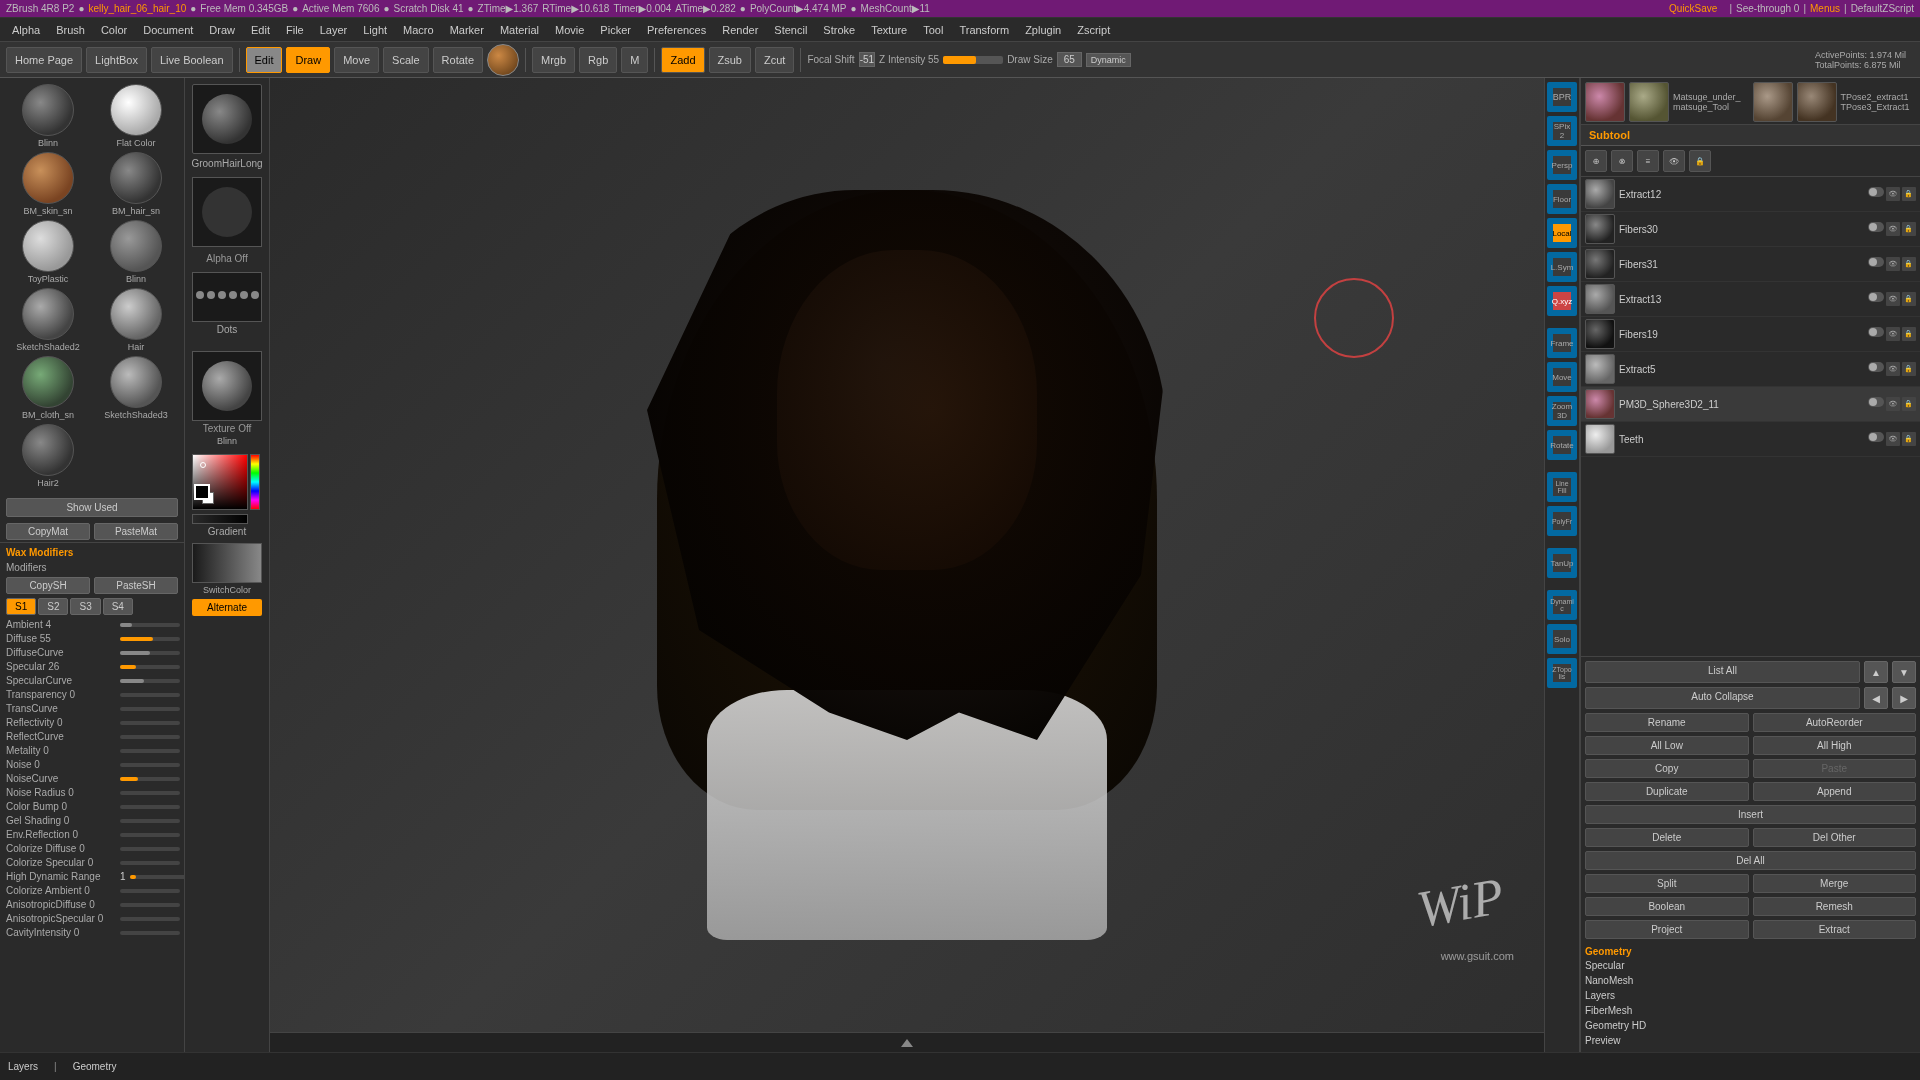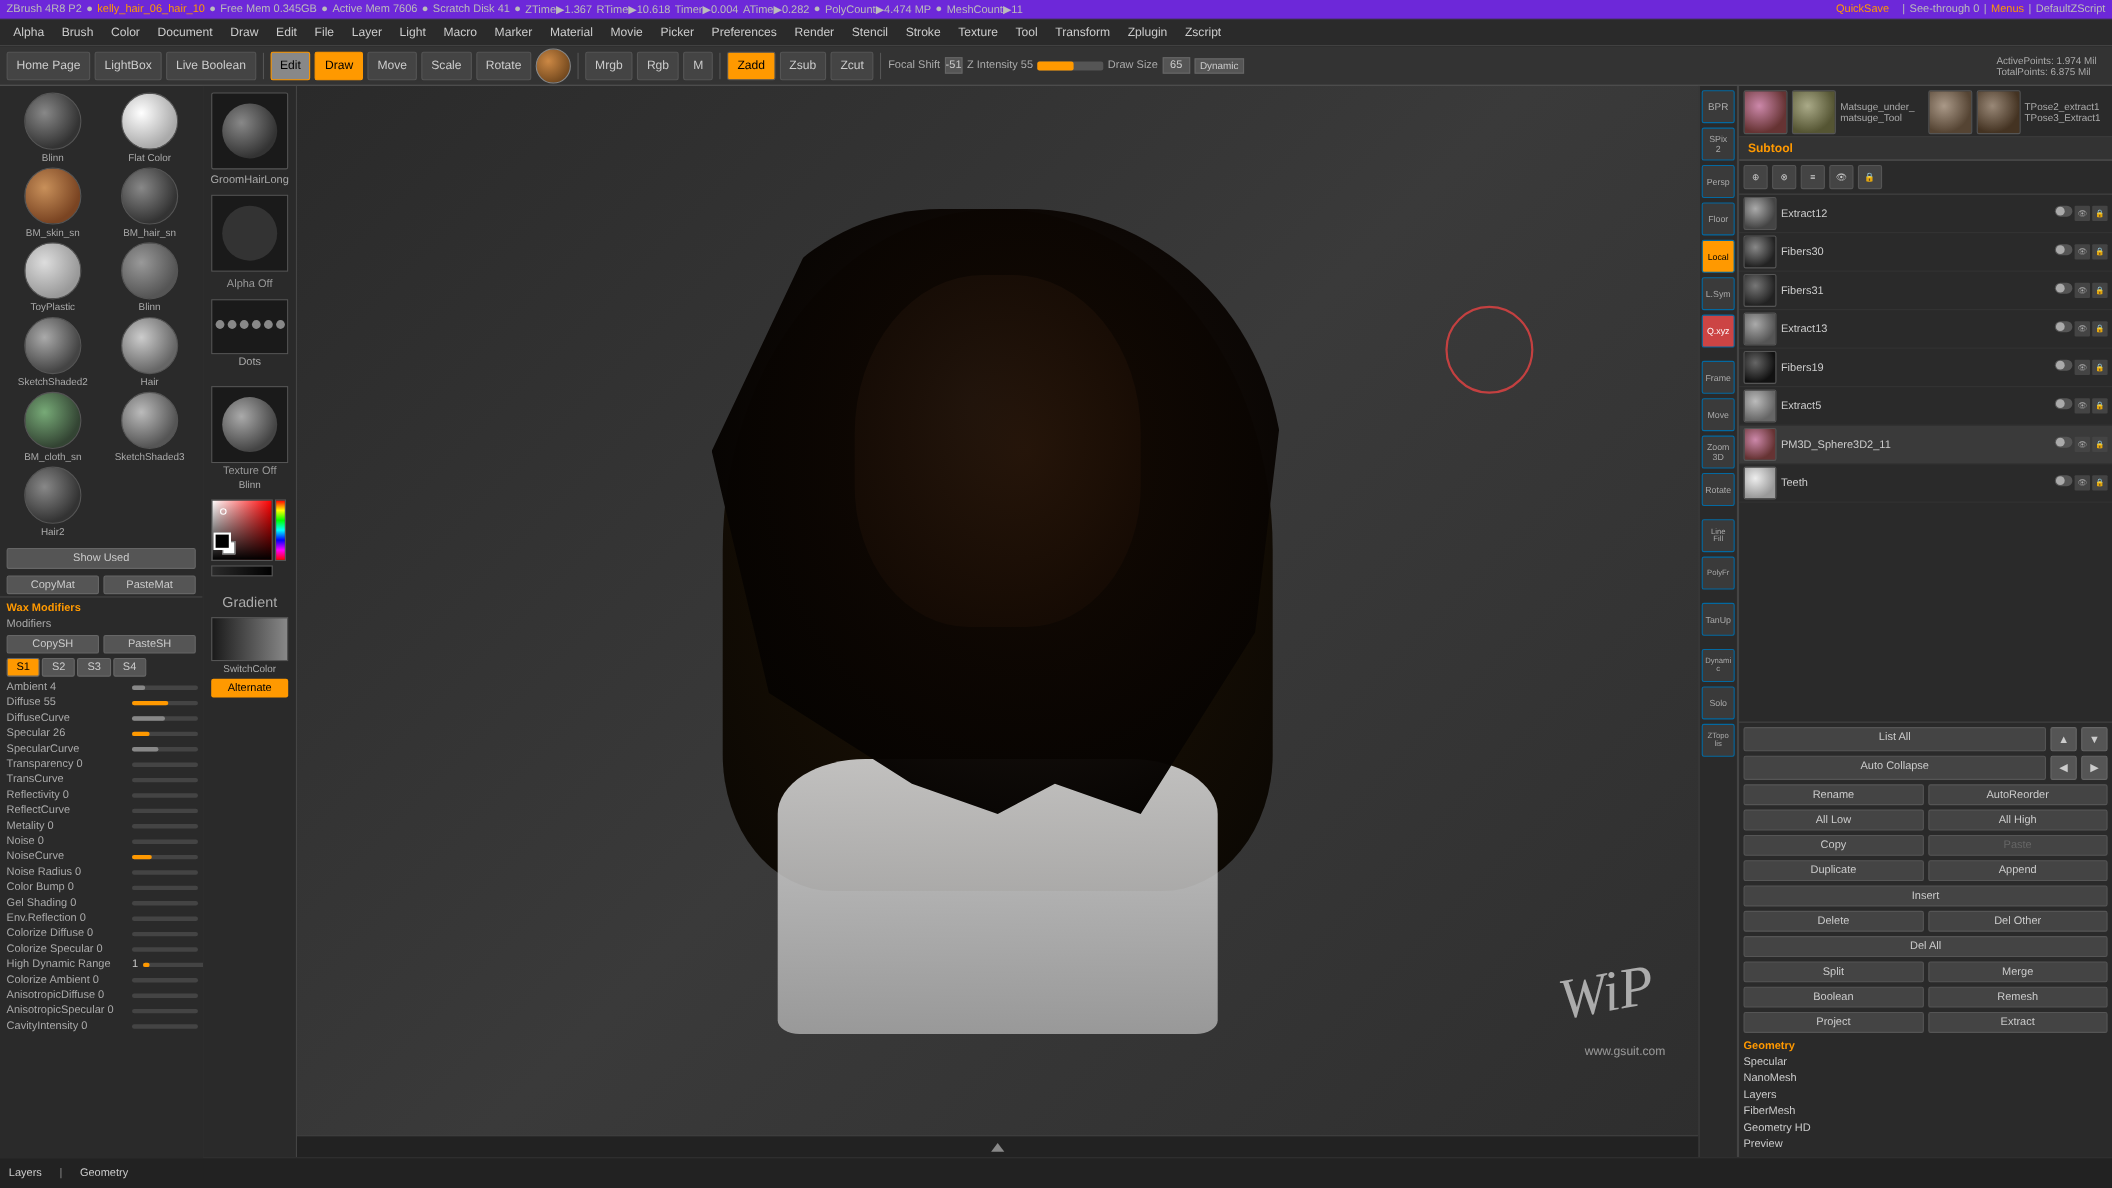--- a/index.html
+++ b/index.html
@@ -10,21 +10,21 @@
       font-size: 11px;
       width: 1920px;
       height: 1080px;
       overflow: hidden;
       display: flex;
       flex-direction: column;
     }
 
     
     #top-bar {
-      background: #6d28d9;
+      background: #701a75;
       color: #aaa;
       font-size: 10px;
       padding: 2px 6px;
       white-space: nowrap;
       display: flex;
       align-items: center;
       gap: 4px;
       height: 18px;
       border-bottom: 1px solid #333;
     }
@@ -343,21 +343,21 @@
       flex-direction: column;
       align-items: center;
       padding: 4px 2px;
       gap: 4px;
       flex-shrink: 0;
     }
     .tool-btn {
       width: 30px;
       height: 30px;
       background: #3a3a3a;
-      border: 1px solid #0369a1;
+      border: 6px solid #0369a1;
       border-radius: 2px;
       display: flex;
       align-items: center;
       justify-content: center;
       cursor: pointer;
       font-size: 8px;
       color: #aaa;
       text-align: center;
     }
     .tool-btn.active { background: #f90; color: #000; }
@@ -859,21 +859,21 @@
 
       <div style="width:10px;height:56px;background:linear-gradient(to bottom,#f00,#ff0,#0f0,#0ff,#00f,#f0f,#f00);border:1px solid #555;position:absolute;top:0;right:2px"></div>
 
       <div style="width:56px;height:10px;background:linear-gradient(to right,transparent,#000);border:1px solid #555;position:absolute;bottom:0;left:0"></div>
 
       <div style="width:6px;height:6px;border:1px solid #fff;border-radius:50%;position:absolute;top:8px;left:8px"></div>
 
       <div style="position:absolute;top:30px;left:2px;width:16px;height:16px;background:#000;border:2px solid #fff;z-index:2;cursor:pointer"></div>
       <div style="position:absolute;top:38px;left:10px;width:12px;height:12px;background:#fff;border:1px solid #666;z-index:1;cursor:pointer"></div>
     </div>
-    <div style="font-size:13px;color:#aaa;text-align:right;margin-top:16px">Gradient</div>
+    <div style="font-size:10px;color:#aaa;text-align:right;margin-top:2px">Gradient</div>
 
     <div style="width:70px;height:40px;background:linear-gradient(to right,#1a1a1a,#888);border:1px solid #555;margin-top:6px;cursor:pointer"></div>
     <div style="font-size:9px;color:#aaa;text-align:center;margin-top:2px">SwitchColor</div>
     <div class="alternate-btn" style="width:70px;margin-top:4px;background:#f90;color:#000;font-size:10px;padding:3px;text-align:center;cursor:pointer;border-radius:2px">Alternate</div>
   </div>
 
   <div id="viewport">
     <div id="viewport-canvas">
 
       <div id="character-3d">

